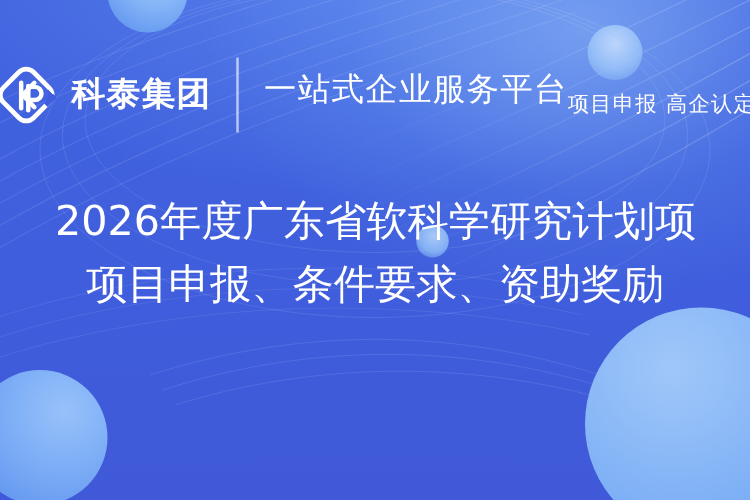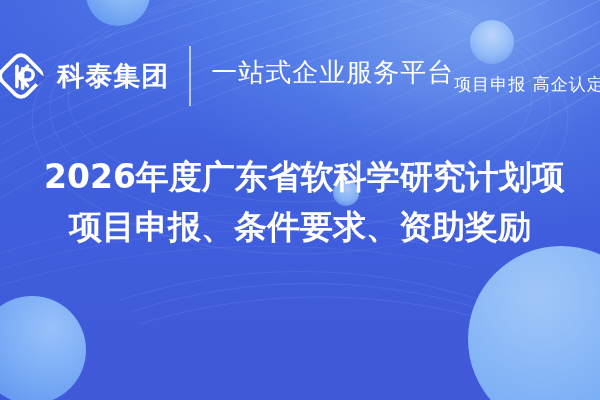--- a/index.html
+++ b/index.html
@@ -168,21 +168,21 @@
 
   
   .title {
     position: absolute;
     left: 0;
     top: 152px;
     width: 600px;
     text-align: center;
     color: #ffffff;
     font-size: 33px;
-    font-weight: 700;
+    font-weight: 400;
     line-height: 50px;
     letter-spacing: 0px;
     font-family: "DejaVu Sans", "Liberation Sans", sans-serif;
     padding: 0 44px;
     box-sizing: border-box;
   }
   .title-line {
     white-space: nowrap;
   }
 </style>

